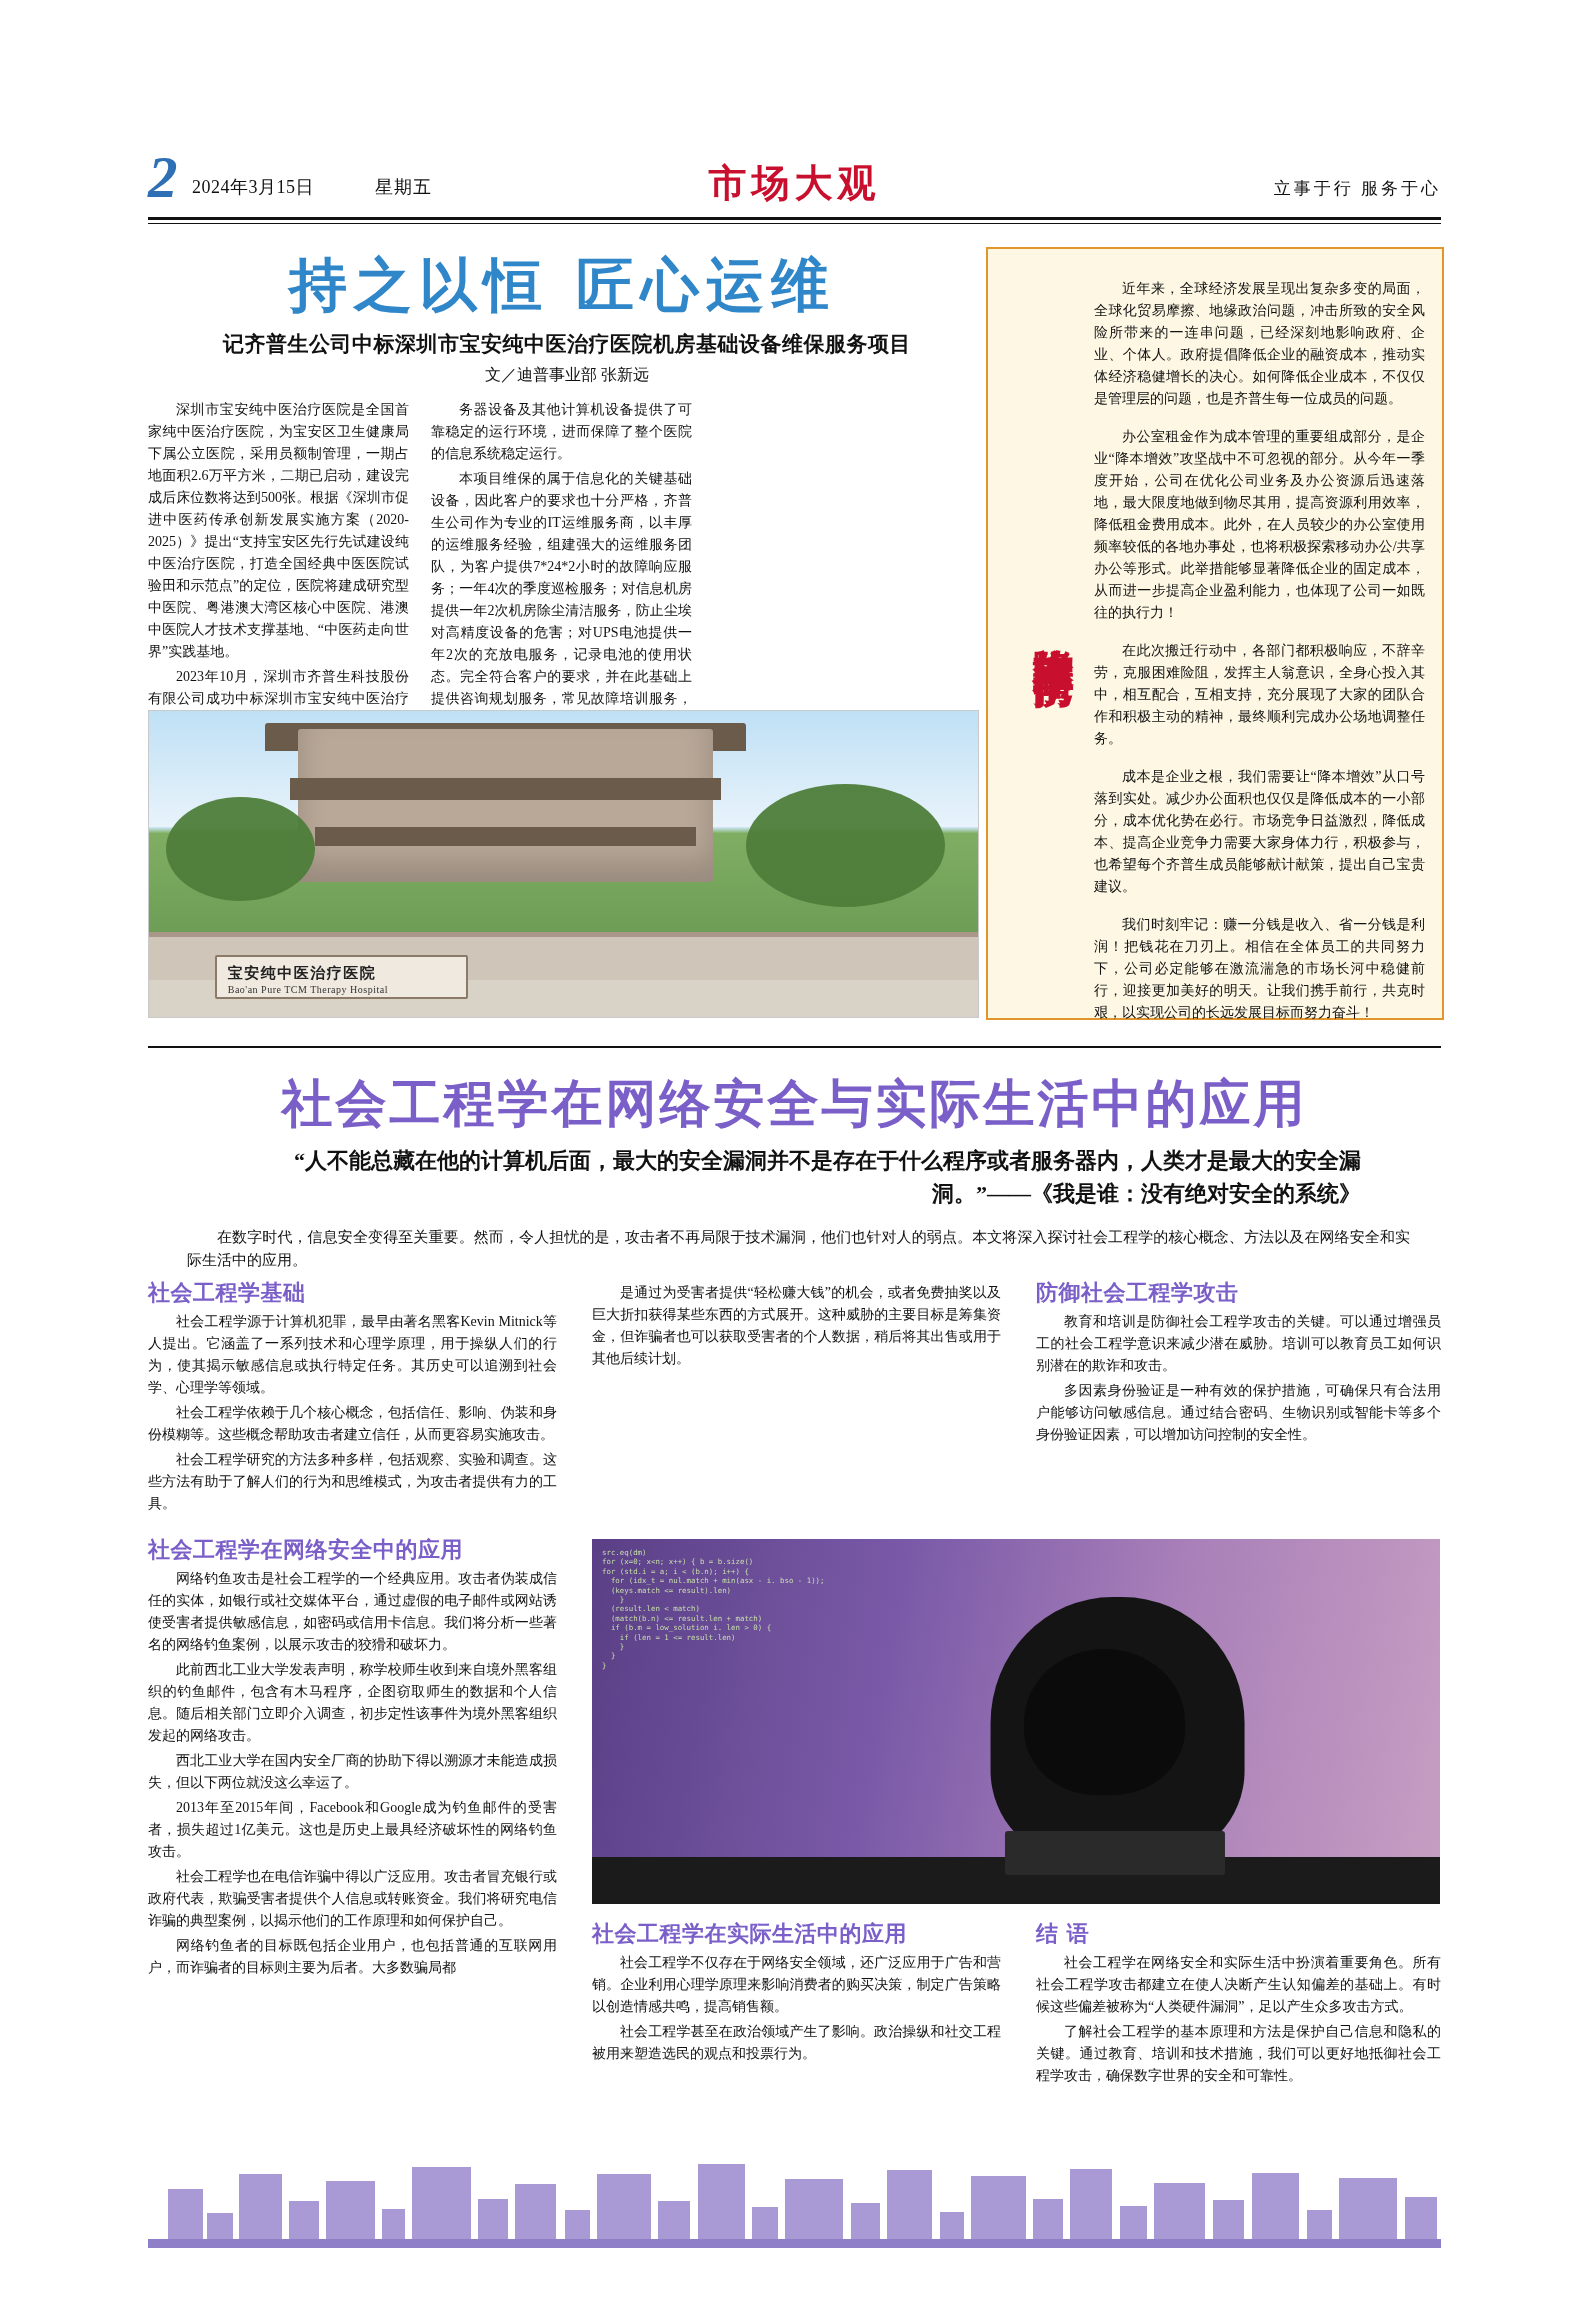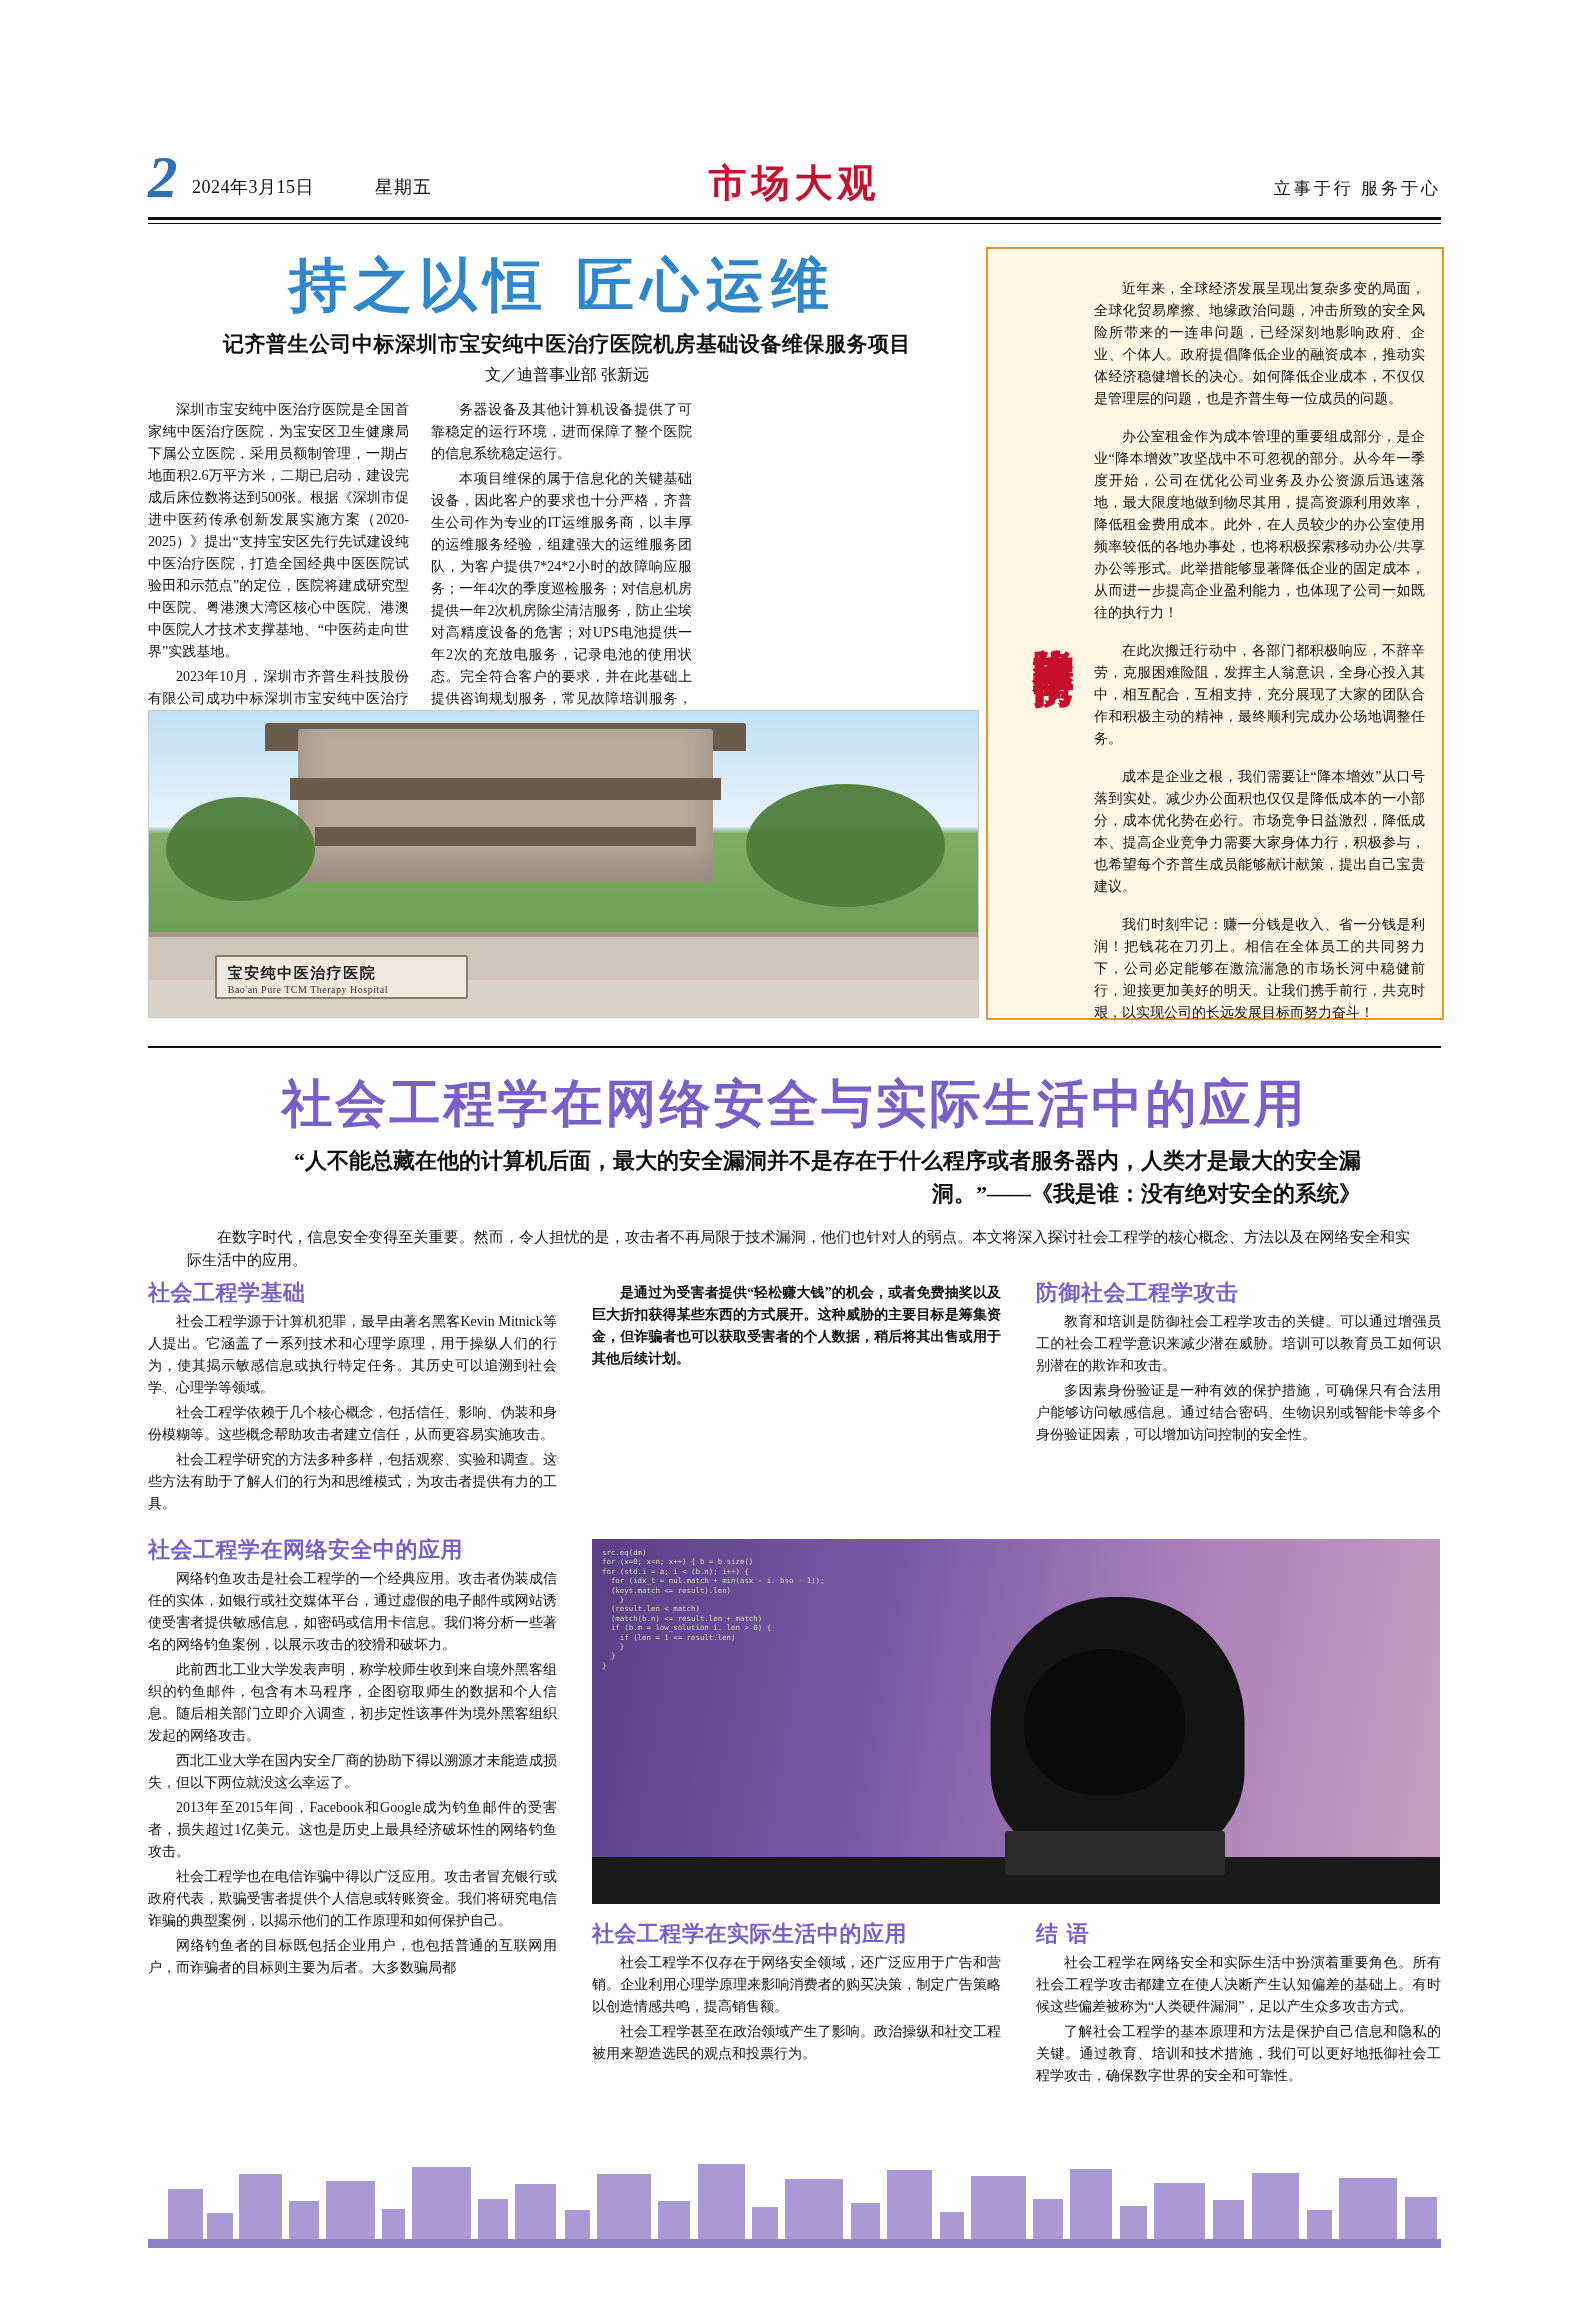--- a/index.html
+++ b/index.html
@@ -53,21 +53,21 @@
   .a2-headline{position:absolute;left:148px;top:1070px;width:1293px;text-align:center;font-size:51px;font-weight:bold;color:#7b5fc9;letter-spacing:3px;font-family:"DejaVu Sans",sans-serif;}
   .a2-quote{position:absolute;left:227px;top:1144px;width:1134px;text-align:right;font-size:22px;font-weight:bold;color:#111;line-height:33px;}
   .a2-lead{position:absolute;left:187px;top:1226px;width:1223px;font-size:15px;line-height:23px;text-align:justify;color:#111;}
   .a2-lead p{margin:0;text-indent:2em;}
 
   .sec-h{font-size:22px;font-weight:bold;color:#7b5fc9;margin:0 0 7px 0;letter-spacing:0.5px;font-family:"DejaVu Sans",sans-serif;}
   .body-col{position:absolute;font-size:14px;line-height:22px;text-align:justify;color:#111;}
   .body-col p{margin:0 0 3px 0;text-indent:2em;}
 
   .a2-col1{left:148px;top:1282px;width:409px;}
-  .a2-col2{left:592px;top:1282px;width:409px;font-weight:bold;}
+  .a2-col2{left:592px;top:1282px;width:409px;}
   .a2-col3{left:1036px;top:1282px;width:405px;}
 
   .hero{position:absolute;left:592px;top:1539px;width:848px;height:365px;overflow:hidden;background:#be185d;}
   .hero-grad{position:absolute;inset:0;background:linear-gradient(100deg,#5a3f86 0%,#7a5aa8 35%,#a87fb8 65%,#c79ec2 100%);}
   .hero-code{position:absolute;left:10px;top:9px;width:54%;height:94%;font-family:"DejaVu Sans Mono",monospace;font-size:7.4px;line-height:9.4px;color:#d7f7b0;opacity:.85;white-space:pre;overflow:hidden;}
   .hero-hood{position:absolute;left:50%;top:16%;width:30%;height:72%;background:#141414;border-radius:48% 48% 34% 34%;transform:translateX(-10%);}
   .hero-face{position:absolute;left:50%;top:30%;width:19%;height:40%;background:#0b0b0b;border-radius:50% 50% 45% 45%;transform:translateX(5%);}
   .hero-desk{position:absolute;left:0;bottom:0;width:100%;height:13%;background:#1b1b1b;}
   .hero-lap{position:absolute;left:50%;bottom:8%;width:26%;height:12%;background:#2a2a2a;border-radius:3px;transform:translateX(-5%);}
 

